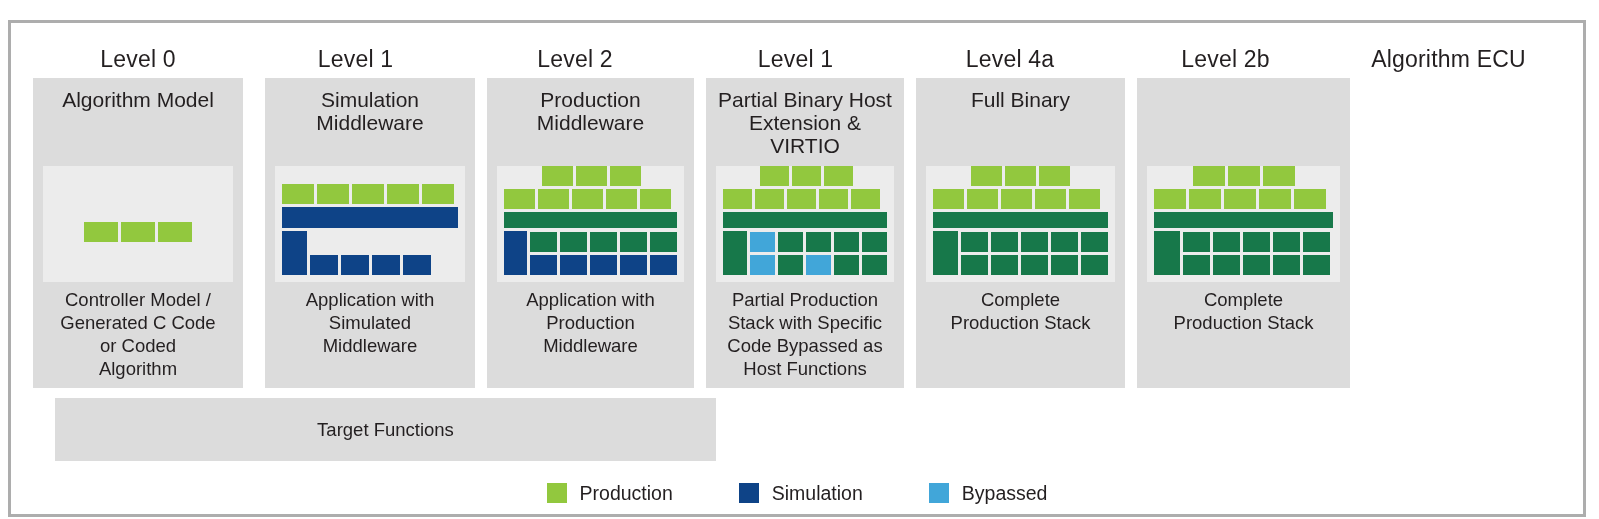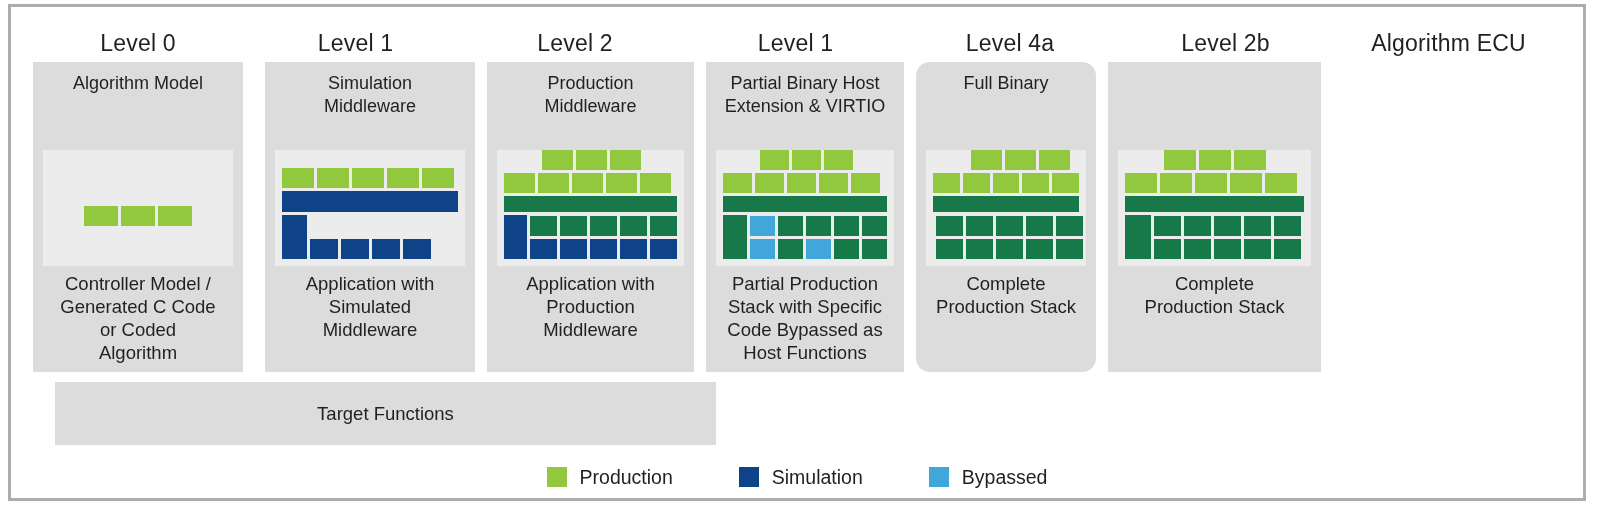--- a/index.html
+++ b/index.html
@@ -2,21 +2,21 @@
 <html><head>
 <meta charset="utf-8">
 <style>
   html,body{margin:0;padding:0;background:#ffffff;}
   body{
     width:1599px;height:519px;overflow:hidden;
     font-family:"Liberation Sans","DejaVu Sans",sans-serif;
     color:#231f20;
   }
   .frame{
-    position:absolute;left:8px;top:4px;width:1578px;height:497px;
+    position:absolute;left:8px;top:20px;width:1578px;height:497px;
     border:3px solid #adadad;background:#ffffff;box-sizing:border-box;
   }
   
   .titles{
     position:absolute;left:22px;top:20px;width:1532px;height:32px;
     display:flex;
   }
   .title-cell{
     flex:0 0 auto;text-align:center;font-size:23px;line-height:32px;
     color:#231f20;letter-spacing:.2px;white-space:nowrap;
@@ -26,21 +26,21 @@
     position:absolute;left:22px;top:55px;width:1532px;height:310px;
     display:flex;
   }
   .card{
     flex:0 0 auto;background:#dcdcdc;box-sizing:border-box;
     display:flex;flex-direction:column;align-items:center;
     position:relative;
   }
   .card-head{
     width:100%;box-sizing:border-box;padding:10px 8px 0 8px;
-    text-align:center;font-size:18px;line-height:23px;color:#231f20;
+    text-align:center;font-size:21px;line-height:23px;color:#231f20;
     height:78px;
   }
   .diagram{
     position:absolute;left:10px;right:10px;top:88px;height:116px;
     background:#ececec;box-sizing:border-box;
     display:flex;flex-direction:column;justify-content:flex-end;
     padding:0 0 4px 0;
   }
   .card-foot{
     position:absolute;left:0;right:0;top:210px;
@@ -212,21 +212,21 @@
               <span class="blk dgreen" style="width:25px;"></span>
               <span class="blk dgreen" style="width:25px;"></span>
             </span>
           </span>
         </div>
       </div>
       <div class="card-foot">Partial Production<br>Stack with Specific<br>Code Bypassed as<br>Host Functions</div>
     </div>
     <div class="band-gap" style="width:12px;"></div>
 
-    <div class="card" style="width:180px;border-radius:14px;">
+    <div class="card" style="width:209px;">
       <div class="card-head">Full Binary</div>
       <div class="diagram">
         <div class="row">
           <span class="blk spacer" style="width:35px;"></span>
           <span class="blk green" style="width:31px;"></span>
           <span class="blk green" style="width:31px;"></span>
           <span class="blk green" style="width:31px;"></span>
         </div>
         <div class="row">
           <span class="blk green" style="width:31px;"></span>

